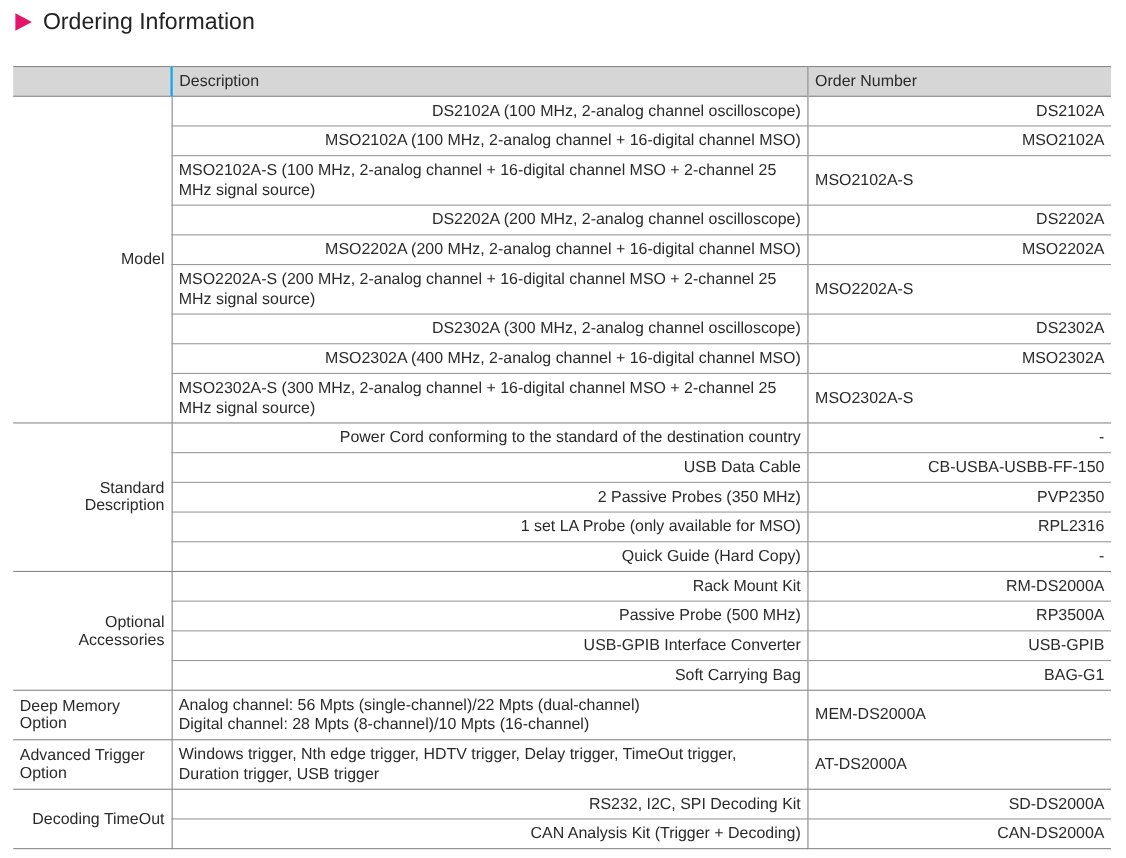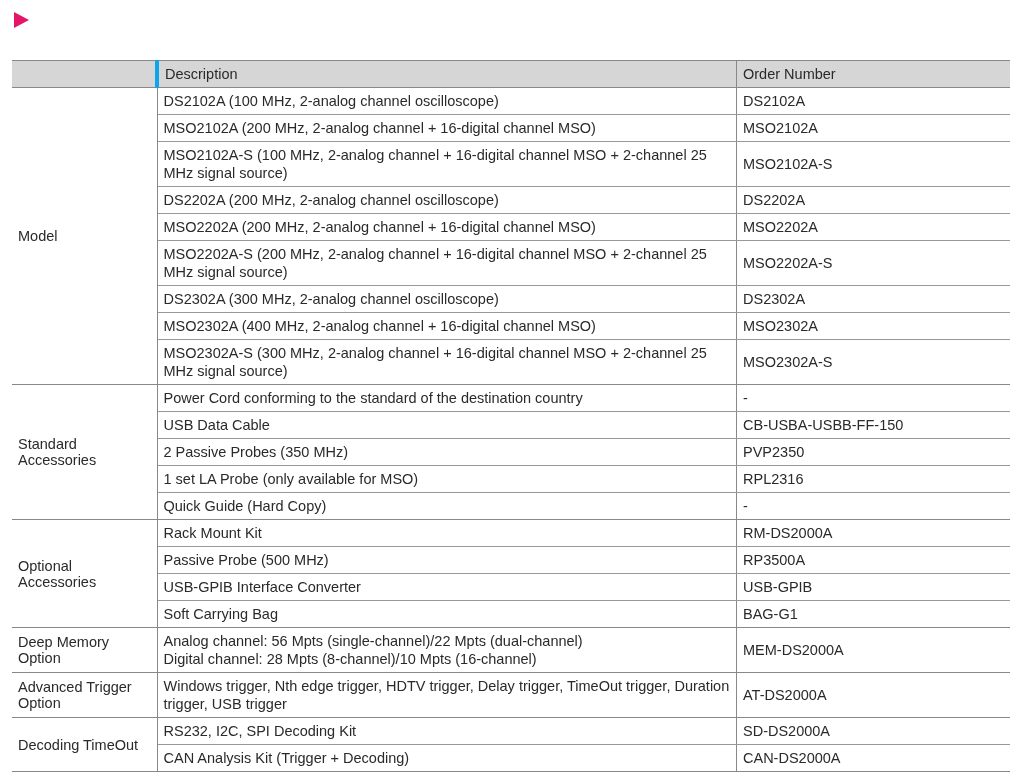--- a/index.html
+++ b/index.html
@@ -4,54 +4,55 @@
 <style>
   html, body { margin:0; padding:0; background:#fff; }
   body { width:1024px; height:780px; overflow:hidden; font-family:"Liberation Sans", sans-serif; color:#333; position:relative; }
   .title { position:absolute; left:14px; top:7px; height:26px; display:flex; align-items:center; }
   .tri { width:0; height:0; border-top:8px solid transparent; border-bottom:8px solid transparent; border-left:15px solid #e5156b; margin-right:10px; }
   .title-text { font-size:21px; color:#222; }
   table { position:absolute; left:12px; top:60px; width:998px; border-collapse:collapse; font-size:14.5px; color:#2a2a2a; }
   td, th { padding:0 6px; vertical-align:middle; text-align:left; font-weight:normal; }
   thead th { background:#d6d6d6; height:26px; border-top:1.5px solid #888; border-bottom:1.5px solid #888; }
   thead th.c1 { width:131px; }
-  thead th.c2 { border-left:4px solid #0ea5e9; width:565px; }
+  thead th.c2 { border-left:2px solid #0ea5e9; width:565px; }
   thead th.c3 { border-left:1px solid #888;margin-left:46px; }
   td.cat { border-right:1px solid #888; width:131px; }
   td.desc { border-right:1px solid #888; line-height:18px; }
   tr.row td.desc, tr.row td.ord { border-bottom:1px solid #999; }
   tr.grp-end td { border-bottom:1.5px solid #888 !important; }
   td.cat { border-bottom:1.5px solid #888;margin-left:20px; }
-  tr.h1 td { height:26px; }
+  tr.h1 td { height:26px;text-align:right; }
   tr.h2 td { height:44px; }
 </style>
 </head>
 <body>
 
 <div class="title">
   <span class="tri"></span>
+  <span class="title-text">Ordering Information</span>
 </div>
 
 <table>
   <thead>
     <tr>
       <th class="c1"></th>
       <th class="c2">Description</th>
       <th class="c3">Order Number</th>
     </tr>
   </thead>
   <tbody>
 
     <tr class="row h1">
       <td class="cat" rowspan="9">Model</td>
       <td class="desc">DS2102A (100 MHz, 2-analog channel oscilloscope)</td>
       <td class="ord">DS2102A</td>
     </tr>
     <tr class="row h1">
-      <td class="desc">MSO2102A (200 MHz, 2-analog channel + 16-digital channel MSO)</td>
+      <td class="desc">MSO2102A (100 MHz, 2-analog channel + 16-digital channel MSO)</td>
       <td class="ord">MSO2102A</td>
     </tr>
     <tr class="row h2">
       <td class="desc">MSO2102A-S (100 MHz, 2-analog channel + 16-digital channel MSO + 2-channel 25 MHz signal source)</td>
       <td class="ord">MSO2102A-S</td>
     </tr>
     <tr class="row h1">
       <td class="desc">DS2202A (200 MHz, 2-analog channel oscilloscope)</td>
       <td class="ord">DS2202A</td>
     </tr>
@@ -70,21 +71,21 @@
     <tr class="row h1">
       <td class="desc">MSO2302A (400 MHz, 2-analog channel + 16-digital channel MSO)</td>
       <td class="ord">MSO2302A</td>
     </tr>
     <tr class="row h2 grp-end">
       <td class="desc">MSO2302A-S (300 MHz, 2-analog channel + 16-digital channel MSO + 2-channel 25 MHz signal source)</td>
       <td class="ord">MSO2302A-S</td>
     </tr>
 
     <tr class="row h1">
-      <td class="cat" rowspan="5">Standard Accessories</td>
+      <td class="cat" rowspan="5">Standard Description</td>
       <td class="desc">Power Cord conforming to the standard of the destination country</td>
       <td class="ord">-</td>
     </tr>
     <tr class="row h1">
       <td class="desc">USB Data Cable</td>
       <td class="ord">CB-USBA-USBB-FF-150</td>
     </tr>
     <tr class="row h1">
       <td class="desc">2 Passive Probes (350 MHz)</td>
       <td class="ord">PVP2350</td>

